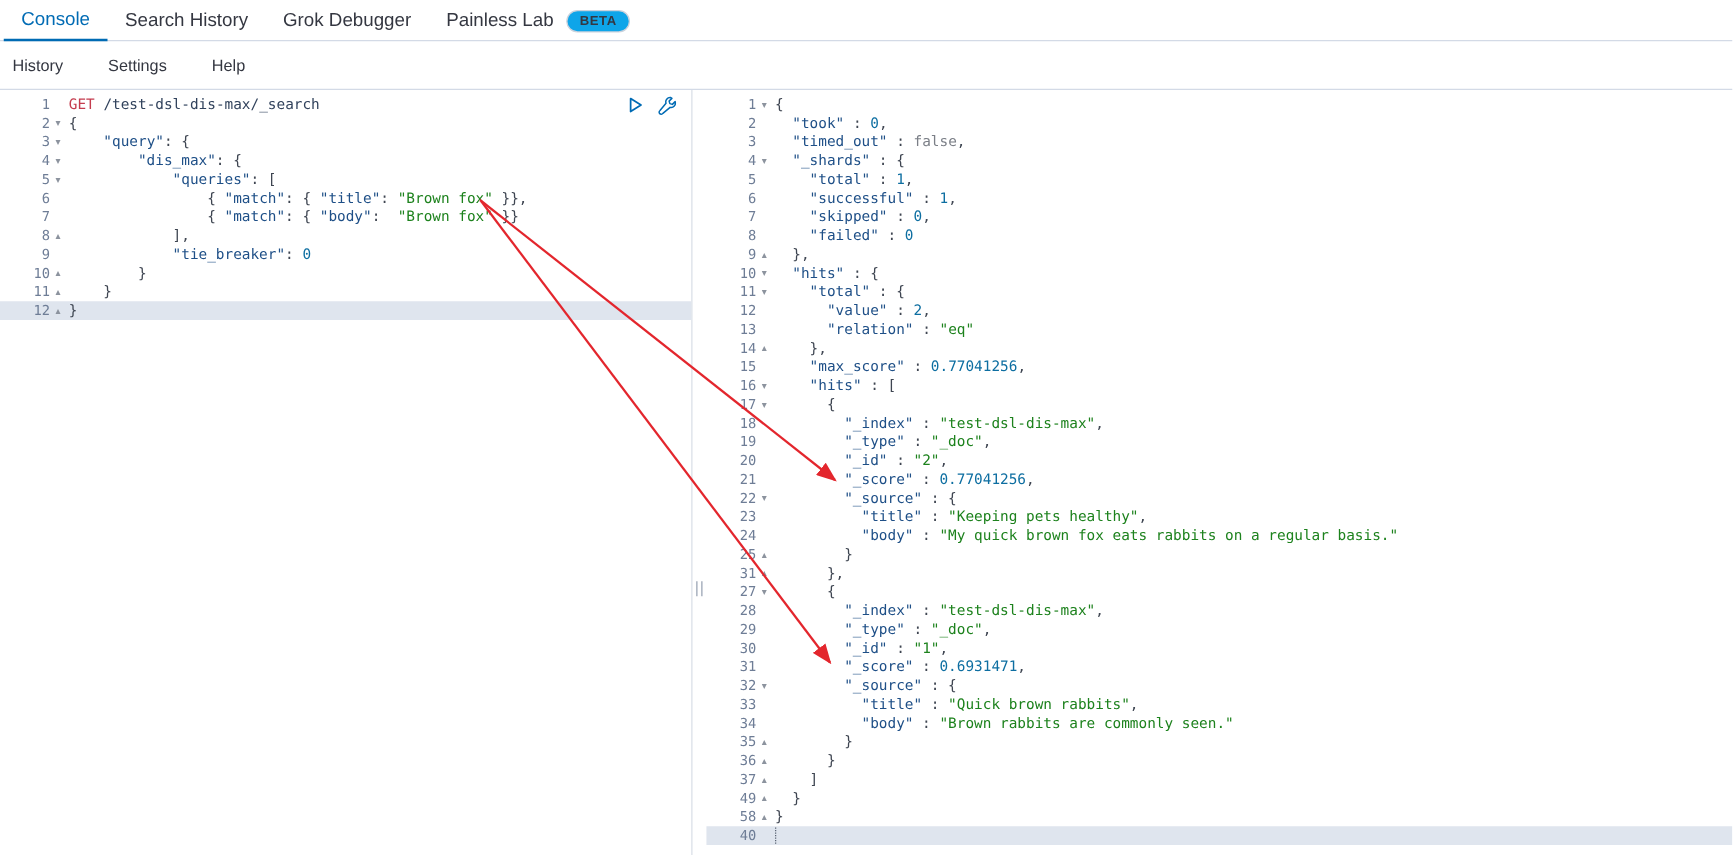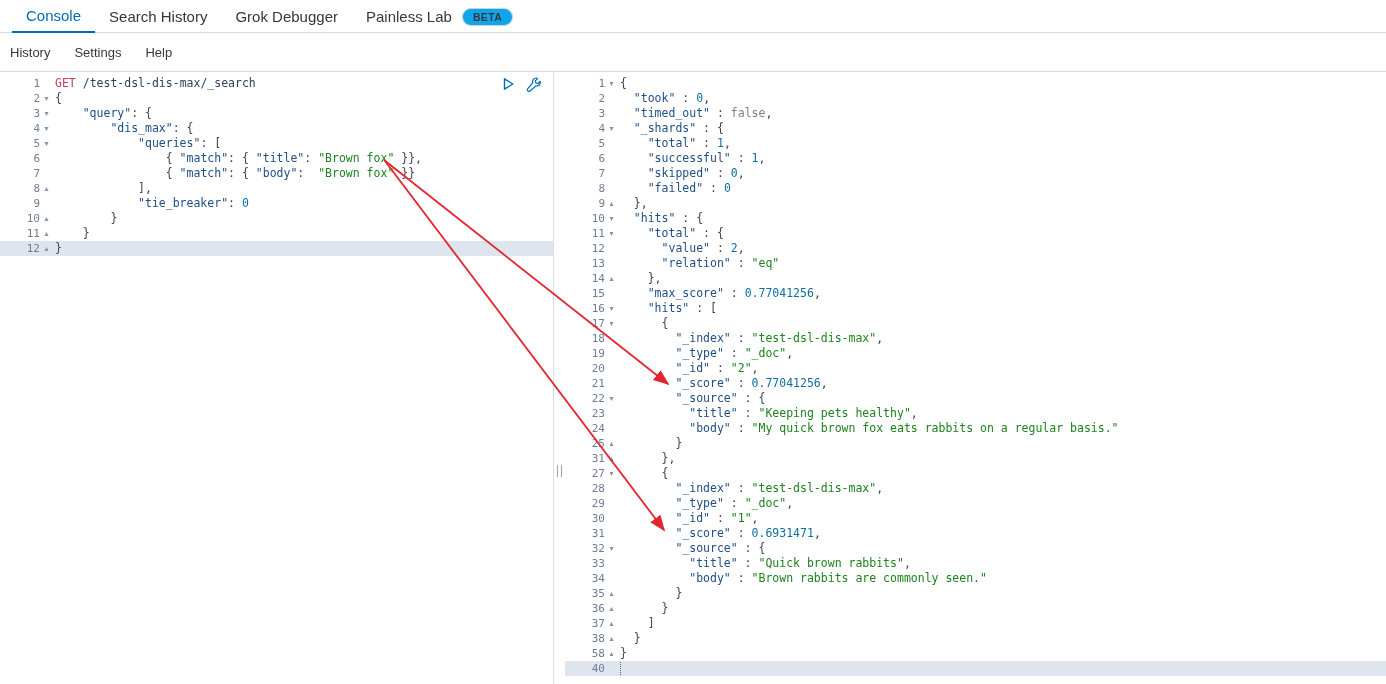--- a/index.html
+++ b/index.html
@@ -10,27 +10,27 @@
     --c-icon:#006bb4; --c-arrow:#e3262d; --c-cursor:#5a6473;
   }
   *{box-sizing:border-box;}
   html,body{margin:0;padding:0;}
   body{
     width:1386px;height:684px;overflow:hidden;background:#fff;
     font-family:"Liberation Sans",sans-serif;color:var(--c-text);
     position:relative;
   }
   
-  .tabbar{height:33px;border-bottom:1px solid var(--c-border);display:flex;align-items:stretch;padding-left:12px;}
+  .tabbar{height:33px;border-bottom:1px solid var(--c-border);display:flex;align-items:stretch;padding-left:3px;}
   .tab{display:flex;align-items:center;padding:0 14px;font-size:15px;cursor:pointer;color:var(--c-text);margin-bottom:-1px;}
   .tab.active{color:var(--c-tab-active);border-bottom:2px solid var(--c-tab-active);}
   .badge{margin-left:10px;border:1px solid #cbd2dc;background:#0ea5e9;border-radius:12px;
     padding:2px 10px;font-size:10.5px;font-weight:bold;letter-spacing:.4px;color:var(--c-text);}
   
-  .menubar{height:39px;border-bottom:1px solid var(--c-border);display:flex;align-items:center;gap:24px;padding-left:10px;}
+  .menubar{height:39px;border-bottom:1px solid var(--c-border);display:flex;align-items:center;gap:36px;padding-left:10px;}
   .menu-item{font-size:13px;color:var(--c-text);cursor:pointer;}
   
   .panes{position:relative;display:flex;height:612px;}
   .pane{position:relative;overflow:hidden;padding-top:4px;}
   .pane.left{width:554px;border-right:1px solid #dadfe8;flex:none;}
   .gap{width:11px;flex:none;position:relative;}
   .pane.right{flex:1;}
   .divider-handle{position:absolute;left:3px;top:393px;width:5px;height:12px;
     border-left:1.5px solid #98a2b3;border-right:1.5px solid #98a2b3;cursor:col-resize;}
   
@@ -142,21 +142,21 @@
         <div class="row"><div class="gutter"><span class="num">28</span><span class="fold"></span></div><div class="code"><span class="g"></span><span class="g b"></span><span class="g b"></span><span class="g b"></span><span class="tk-key">"_index"</span><span class="tk-punct"> :</span><span class="tk-punct"> </span><span class="tk-str">"test-dsl-dis-max"</span><span class="tk-punct">,</span></div></div>
         <div class="row"><div class="gutter"><span class="num">29</span><span class="fold"></span></div><div class="code"><span class="g"></span><span class="g b"></span><span class="g b"></span><span class="g b"></span><span class="tk-key">"_type"</span><span class="tk-punct"> :</span><span class="tk-punct"> </span><span class="tk-str">"_doc"</span><span class="tk-punct">,</span></div></div>
         <div class="row"><div class="gutter"><span class="num">30</span><span class="fold"></span></div><div class="code"><span class="g"></span><span class="g b"></span><span class="g b"></span><span class="g b"></span><span class="tk-key">"_id"</span><span class="tk-punct"> :</span><span class="tk-punct"> </span><span class="tk-str">"1"</span><span class="tk-punct">,</span></div></div>
         <div class="row"><div class="gutter"><span class="num">31</span><span class="fold"></span></div><div class="code"><span class="g"></span><span class="g b"></span><span class="g b"></span><span class="g b"></span><span class="tk-key">"_score"</span><span class="tk-punct"> :</span><span class="tk-punct"> </span><span class="tk-num">0.6931471</span><span class="tk-punct">,</span></div></div>
         <div class="row"><div class="gutter"><span class="num">32</span><span class="fold">▾</span></div><div class="code"><span class="g"></span><span class="g b"></span><span class="g b"></span><span class="g b"></span><span class="tk-key">"_source"</span><span class="tk-punct"> :</span><span class="tk-punct"> {</span></div></div>
         <div class="row"><div class="gutter"><span class="num">33</span><span class="fold"></span></div><div class="code"><span class="g"></span><span class="g b"></span><span class="g b"></span><span class="g b"></span><span class="g b"></span><span class="tk-key">"title"</span><span class="tk-punct"> :</span><span class="tk-punct"> </span><span class="tk-str">"Quick brown rabbits"</span><span class="tk-punct">,</span></div></div>
         <div class="row"><div class="gutter"><span class="num">34</span><span class="fold"></span></div><div class="code"><span class="g"></span><span class="g b"></span><span class="g b"></span><span class="g b"></span><span class="g b"></span><span class="tk-key">"body"</span><span class="tk-punct"> :</span><span class="tk-punct"> </span><span class="tk-str">"Brown rabbits are commonly seen."</span></div></div>
         <div class="row"><div class="gutter"><span class="num">35</span><span class="fold">▴</span></div><div class="code"><span class="g"></span><span class="g b"></span><span class="g b"></span><span class="g b"></span><span class="tk-punct">}</span></div></div>
         <div class="row"><div class="gutter"><span class="num">36</span><span class="fold">▴</span></div><div class="code"><span class="g"></span><span class="g b"></span><span class="g b"></span><span class="tk-punct">}</span></div></div>
         <div class="row"><div class="gutter"><span class="num">37</span><span class="fold">▴</span></div><div class="code"><span class="g"></span><span class="g b"></span><span class="tk-punct">]</span></div></div>
-        <div class="row"><div class="gutter"><span class="num">38</span><span class="fold">▴</span></div><div class="code"><span class="g"></span><span class="tk-punct">}</span></div></div>
+        <div class="row"><div class="gutter"><span class="num">49</span><span class="fold">▴</span></div><div class="code"><span class="g"></span><span class="tk-punct">}</span></div></div>
         <div class="row"><div class="gutter"><span class="num">58</span><span class="fold">▴</span></div><div class="code"><span class="tk-punct">}</span></div></div>
         <div class="row active"><div class="gutter"><span class="num">40</span><span class="fold"></span></div><div class="code"><span class="cursor"></span></div></div>
       </div>
   </div>
 </div>
 
 <svg class="arrows" width="1386" height="684" viewBox="0 0 1386 684" id="arrows-svg">
   <defs>
     <marker id="ah" markerWidth="9" markerHeight="7" refX="8" refY="3.5" orient="auto">
       <path id="ah-path" d="M0,0 L9,3.5 L0,7 Z" fill="#e3262d"></path>

